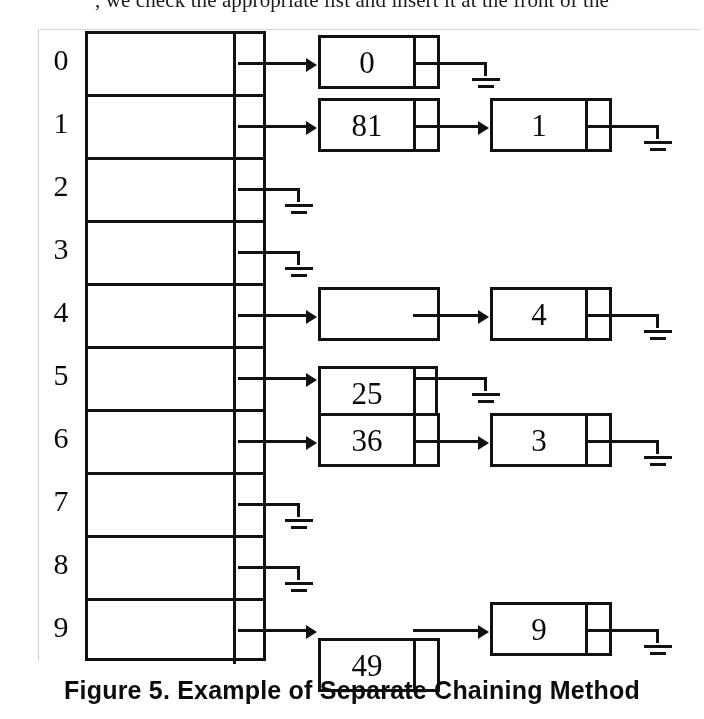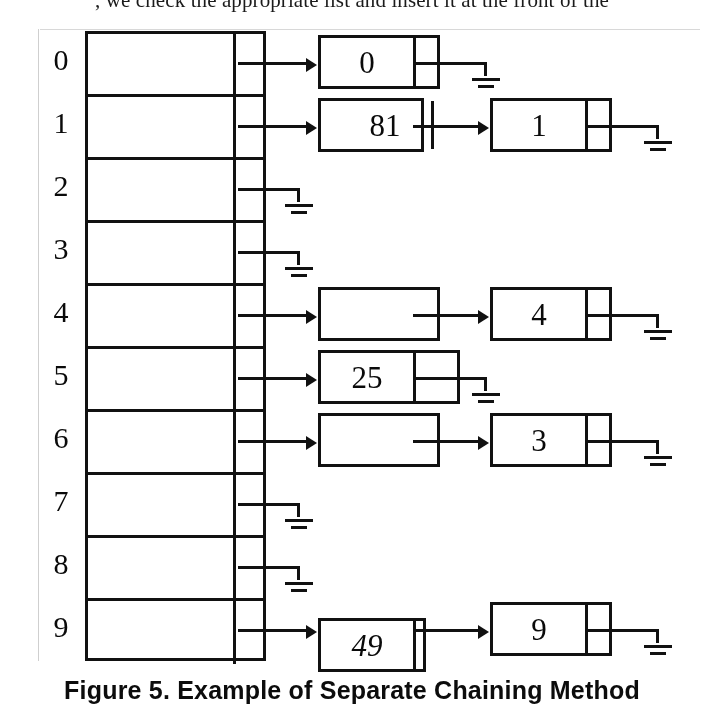--- a/index.html
+++ b/index.html
@@ -261,21 +261,21 @@
         <div class="node-ptr"></div>
       </div>
       <div class="wire-h" style="left: 413px; top: 62px; width: 74px;"></div>
       <div class="wire-v" style="left: 484px; top: 62px; height: 14px;"></div>
       <div class="ground" style="left: 472px; top: 78px;">
         <div class="g1"></div>
         <div class="g2"></div>
       </div>
       <div class="wire-h" style="left: 238px; top: 125px; width: 71px;"></div>
       <div class="arrow-head" style="left: 306px; top: 121px;"></div>
-      <div class="node" style="left: 318px; top: 98px; width: 106px; padding-left: 18px;">
+      <div class="node" style="left: 318px; top: 98px; width: 122px;">
         <div class="node-data">81</div>
         <div class="node-ptr"></div>
       </div>
       <div class="wire-h" style="left: 413px; top: 125px; width: 68px;"></div>
       <div class="arrow-head" style="left: 478px; top: 121px;"></div>
       <div class="node" style="left: 490px; top: 98px; width: 122px;">
         <div class="node-data">1</div>
         <div class="node-ptr"></div>
       </div>
       <div class="wire-h" style="left: 585px; top: 125px; width: 74px;"></div>
@@ -308,33 +308,34 @@
         <div class="node-ptr"></div>
       </div>
       <div class="wire-h" style="left: 585px; top: 314px; width: 74px;"></div>
       <div class="wire-v" style="left: 656px; top: 314px; height: 14px;"></div>
       <div class="ground" style="left: 644px; top: 330px;">
         <div class="g1"></div>
         <div class="g2"></div>
       </div>
       <div class="wire-h" style="left: 238px; top: 377px; width: 71px;"></div>
       <div class="arrow-head" style="left: 306px; top: 373px;"></div>
-      <div class="node" style="left: 318px; top: 350px; width: 142px; text-align: right;">
+      <div class="node" style="left: 318px; top: 366px; width: 120px; text-align: right;">
         <div class="node-data">25</div>
         <div class="node-ptr"></div>
       </div>
       <div class="wire-h" style="left: 413px; top: 377px; width: 74px;"></div>
       <div class="wire-v" style="left: 484px; top: 377px; height: 14px;"></div>
       <div class="ground" style="left: 472px; top: 393px;">
         <div class="g1"></div>
         <div class="g2"></div>
       </div>
       <div class="wire-h" style="left: 238px; top: 440px; width: 71px;"></div>
       <div class="arrow-head" style="left: 306px; top: 436px;"></div>
       <div class="node" style="left: 318px; top: 413px; width: 122px;">
+        <div class="node-data">36</div>
         <div class="node-ptr"></div>
       </div>
       <div class="wire-h" style="left: 413px; top: 440px; width: 68px;"></div>
       <div class="arrow-head" style="left: 478px; top: 436px;"></div>
       <div class="node" style="left: 490px; top: 413px; width: 122px;">
         <div class="node-data">3</div>
         <div class="node-ptr"></div>
       </div>
       <div class="wire-h" style="left: 585px; top: 440px; width: 74px;"></div>
       <div class="wire-v" style="left: 656px; top: 440px; height: 14px;"></div>
@@ -349,21 +350,21 @@
         <div class="g2"></div>
       </div>
       <div class="wire-h" style="left: 238px; top: 566px; width: 62px;"></div>
       <div class="wire-v" style="left: 297px; top: 566px; height: 14px;"></div>
       <div class="ground" style="left: 285px; top: 582px;">
         <div class="g1"></div>
         <div class="g2"></div>
       </div>
       <div class="wire-h" style="left: 238px; top: 629px; width: 71px;"></div>
       <div class="arrow-head" style="left: 306px; top: 625px;"></div>
-      <div class="node" style="left: 318px; top: 618px; width: 108px; font-style: italic;">
+      <div class="node" style="left: 318px; top: 638px; width: 122px;">
         <div class="node-data">49</div>
         <div class="node-ptr"></div>
       </div>
       <div class="wire-h" style="left: 413px; top: 629px; width: 68px;"></div>
       <div class="arrow-head" style="left: 478px; top: 625px;"></div>
       <div class="node" style="left: 490px; top: 602px; width: 122px;">
         <div class="node-data">9</div>
         <div class="node-ptr"></div>
       </div>
       <div class="wire-h" style="left: 585px; top: 629px; width: 74px;"></div>

